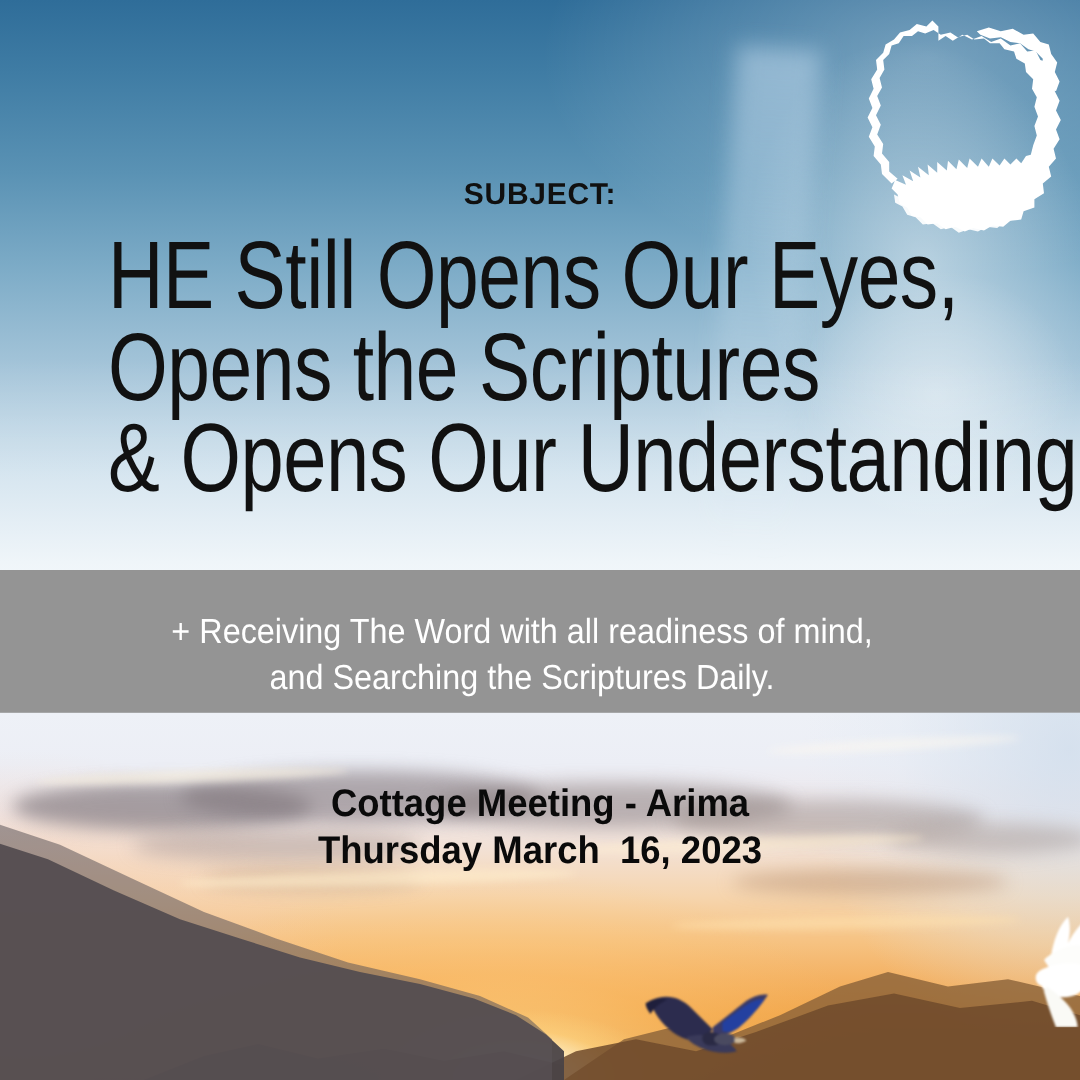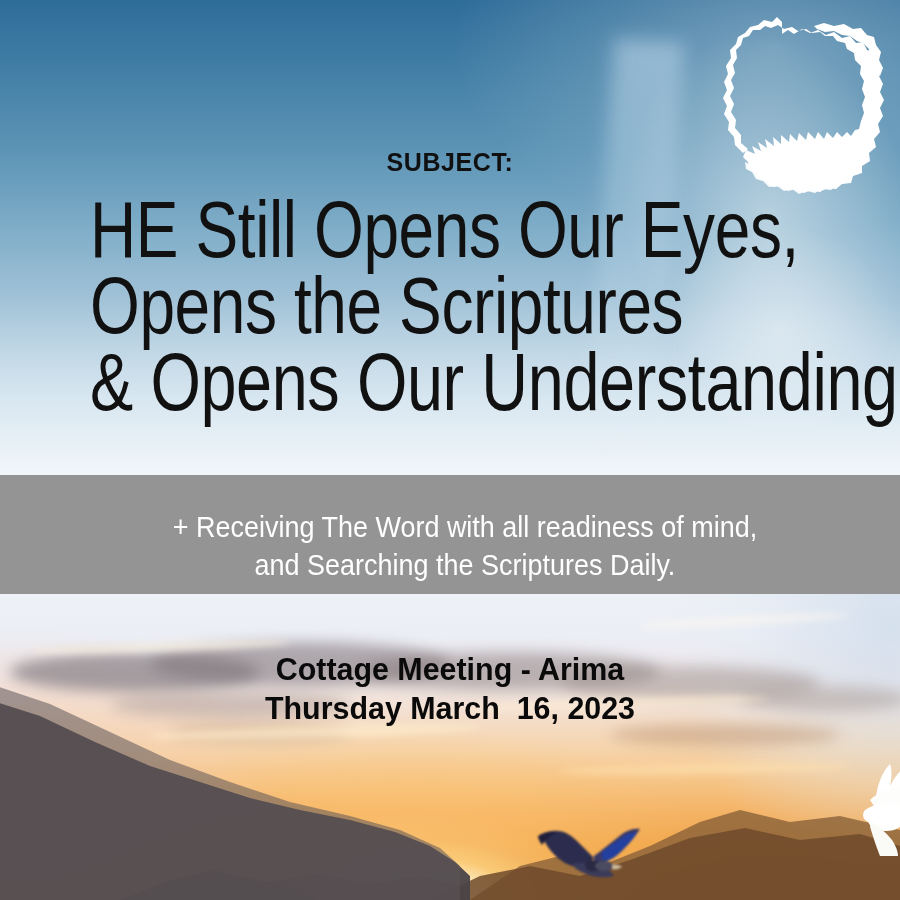--- a/index.html
+++ b/index.html
@@ -88,21 +88,21 @@
     letter-spacing:-0.5px;
   }
   .title-line.l1 { font-size:80px; }
   .title-line.l2 { font-size:80px; }
   .title-line.l3 { font-size:81px; }
 
   
   .gray-band {
     position:absolute; left:0; top:475px; width:900px; height:144px;
     background:#949494;
-    display:flex; align-items:center; justify-content:flex-end;
+    display:flex; align-items:center; justify-content:flex-start;
   }
   .gray-band-text {
     width:870px;
     text-align:center;
     color:#ffffff;
     font-size:29px;
     font-weight:400;
     line-height:1.30;
     transform:scaleX(0.93);
     transform-origin:50% 50%;

